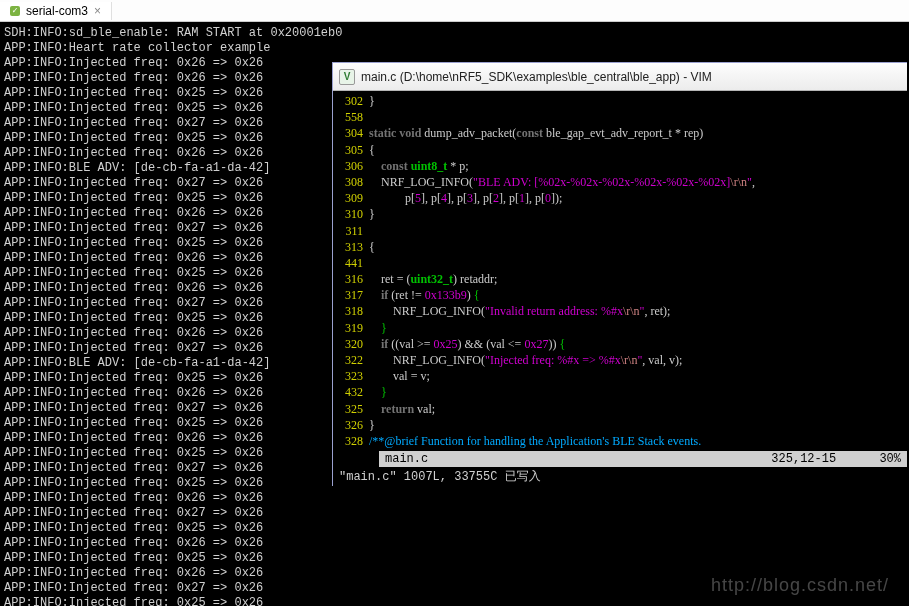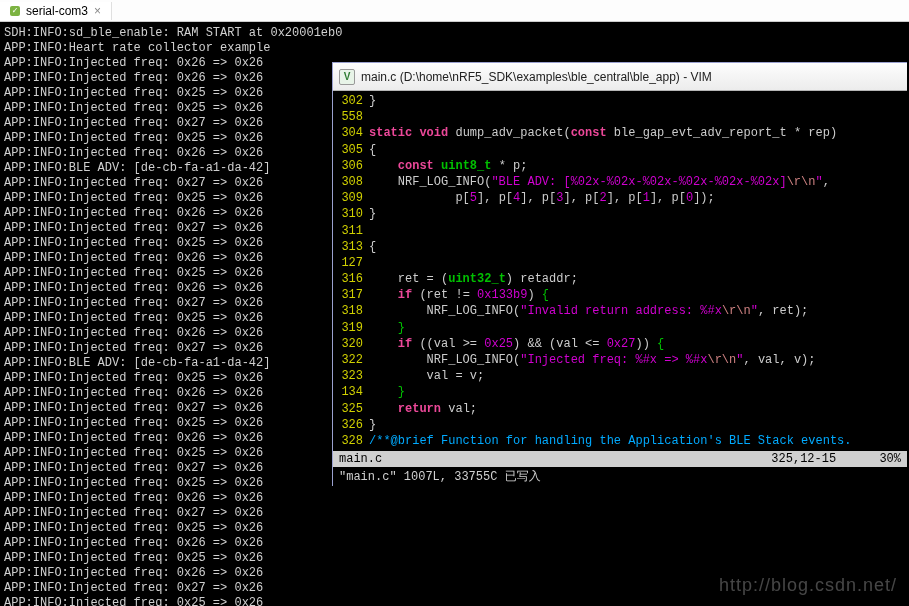--- a/index.html
+++ b/index.html
@@ -85,45 +85,46 @@
   background: #e8f4e8;
   border-radius: 2px;
 }
 .vim-body {
   background: #000;
   color: #ccc;
   padding: 2px 2px;
   font-size: 12px;
   line-height: 1.35;
 }
-.code-row { display: flex; white-space: pre; }
+.code-row { display: flex; white-space: pre; font-family: Liberation Serif, serif; }
 .ln { color: #d0d000; width: 34px; text-align: right; padding-right: 6px; flex: 0 0 auto; }
 .code { flex: 1 1 auto; overflow: hidden; }
-.kw   { color: #ec4899; font-weight: bold; }
+.kw   { color: #737373; font-weight: bold; }
 .type { color: #00c000; font-weight: bold; }
 .num  { color: #d000d0; }
 .str  { color: #d000d0; }
 .esc  { color: #cc8080; }
 .br   { color: #00c000; }
 .cmt  { color: #00aaff; }
 .status {
   background: #d0d0d0;
   color: #000;
   display: flex;
   justify-content: space-between;
   padding: 1px 6px;
+  margin-left: 46px;
 }
 .cmdline {
   background: #000;
   color: #d0d0d0;
   padding: 1px 6px;
 }
 .watermark {
   position: absolute;
-  right: 12px;
+  right: 20px;
   bottom: 10px;
   color: rgba(200,200,200,.35);
   font-family: Arial, sans-serif;
   font-size: 18px;
   letter-spacing: 1px;
   pointer-events: none;
 }
 </style>
 </head>
 <body>
@@ -147,29 +148,29 @@
       <div class="code-row"><span class="ln">302</span><span class="code">}</span></div>
       <div class="code-row"><span class="ln">558</span><span class="code"></span></div>
       <div class="code-row"><span class="ln">304</span><span class="code"><span class="kw">static</span> <span class="kw">void</span> dump_adv_packet(<span class="kw">const</span> ble_gap_evt_adv_report_t * rep)</span></div>
       <div class="code-row"><span class="ln">305</span><span class="code">{</span></div>
       <div class="code-row"><span class="ln">306</span><span class="code">    <span class="kw">const</span> <span class="type">uint8_t</span> * p;</span></div>
       <div class="code-row"><span class="ln">308</span><span class="code">    NRF_LOG_INFO(<span class="str">"BLE ADV: [%02x-%02x-%02x-%02x-%02x-%02x]</span><span class="esc">\r\n</span><span class="str">"</span>,</span></div>
       <div class="code-row"><span class="ln">309</span><span class="code">            p[<span class="num">5</span>], p[<span class="num">4</span>], p[<span class="num">3</span>], p[<span class="num">2</span>], p[<span class="num">1</span>], p[<span class="num">0</span>]);</span></div>
       <div class="code-row"><span class="ln">310</span><span class="code">}</span></div>
       <div class="code-row"><span class="ln">311</span><span class="code"></span></div>
       <div class="code-row"><span class="ln">313</span><span class="code">{</span></div>
-      <div class="code-row"><span class="ln">127</span><span class="code"></span></div>
+      <div class="code-row"><span class="ln">441</span><span class="code"></span></div>
       <div class="code-row"><span class="ln">316</span><span class="code">    ret = (<span class="type">uint32_t</span>) retaddr;</span></div>
       <div class="code-row"><span class="ln">317</span><span class="code">    <span class="kw">if</span> (ret != <span class="num">0x133b9</span>) <span class="br">{</span></span></div>
       <div class="code-row"><span class="ln">318</span><span class="code">        NRF_LOG_INFO(<span class="str">"Invalid return address: %#x</span><span class="esc">\r\n</span><span class="str">"</span>, ret);</span></div>
       <div class="code-row"><span class="ln">319</span><span class="code">    <span class="br">}</span></span></div>
       <div class="code-row"><span class="ln">320</span><span class="code">    <span class="kw">if</span> ((val &gt;= <span class="num">0x25</span>) &amp;&amp; (val &lt;= <span class="num">0x27</span>)) <span class="br">{</span></span></div>
       <div class="code-row"><span class="ln">322</span><span class="code">        NRF_LOG_INFO(<span class="str">"Injected freq: %#x =&gt; %#x</span><span class="esc">\r\n</span><span class="str">"</span>, val, v);</span></div>
       <div class="code-row"><span class="ln">323</span><span class="code">        val = v;</span></div>
-      <div class="code-row"><span class="ln">134</span><span class="code">    <span class="br">}</span></span></div>
+      <div class="code-row"><span class="ln">432</span><span class="code">    <span class="br">}</span></span></div>
       <div class="code-row"><span class="ln">325</span><span class="code">    <span class="kw">return</span> val;</span></div>
       <div class="code-row"><span class="ln">326</span><span class="code">}</span></div>
       <div class="code-row"><span class="ln">328</span><span class="code"><span class="cmt">/**@brief Function for handling the Application's BLE Stack events.</span></span></div>
     </div>
   <div class="status">
     <span>main.c</span>
     <span>
       <span>325,12-15</span>
       &nbsp;&nbsp;&nbsp;&nbsp;
       <span>30%</span>

